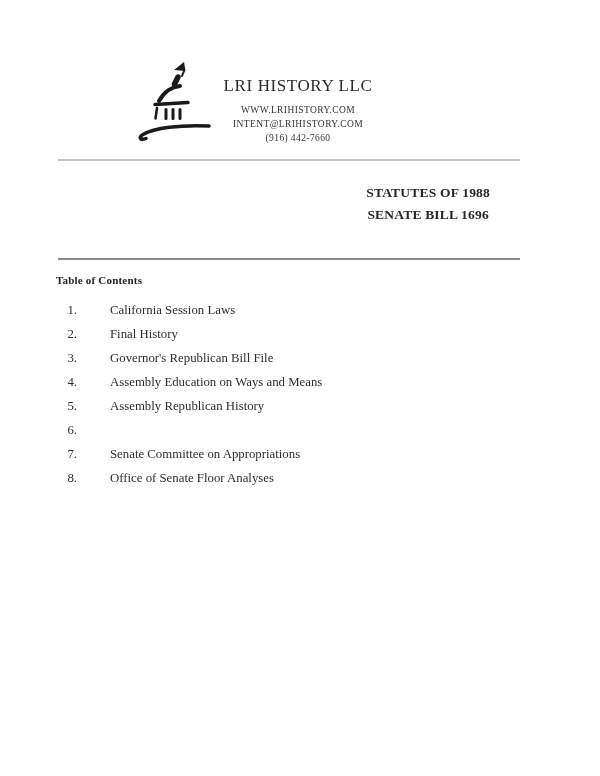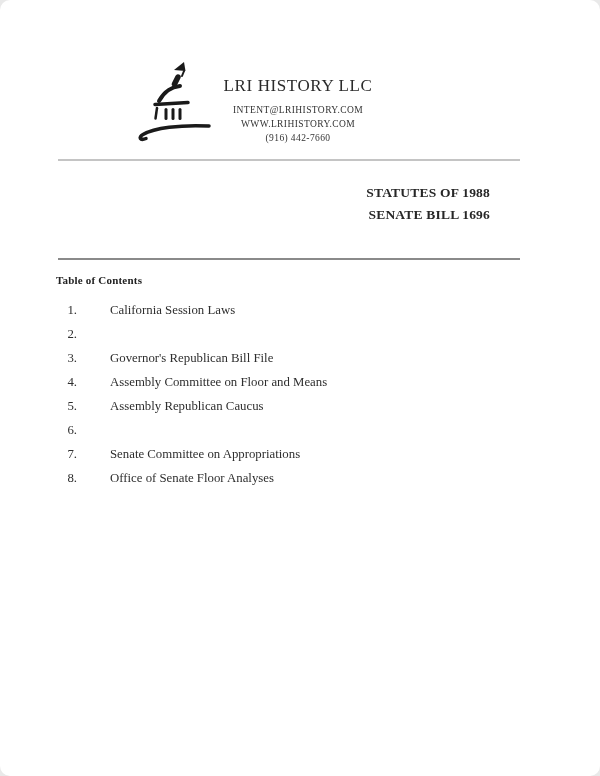--- a/index.html
+++ b/index.html
@@ -4,21 +4,20 @@
 <style>
   html,body{margin:0;padding:0;background:#e9e9e9;}
   .page{
     position:relative;
     width:600px;height:776px;
     margin:0 auto;
     background:#ffffff;
     font-family:"Liberation Serif", serif;
     color:#2e2e2e;
     overflow:hidden;
-    border-radius:10px;
   }
   
   .logo{
     position:absolute;left:128px;top:60px;width:110px;height:85px;
   }
   .header-text{
     position:absolute;left:178px;top:76px;width:240px;
     text-align:center;
   }
   .company-name{
@@ -36,21 +35,21 @@
     color:#333333;
     white-space:nowrap;
   }
   
   .divider{position:absolute;left:58px;width:462px;}
   .divider-1{top:159px;height:2px;background:#c4c4c4;}
   .divider-2{top:258px;height:1.5px;background:#8a8a8a;}
   
   .reference{
     position:absolute;right:110px;top:182px;
-    text-align:right;
+    text-align:center;
     font-weight:bold;
     font-size:13.5px;
     line-height:22px;
     letter-spacing:0.2px;
     color:#272727;
   }
   .reference div{white-space:pre;}
   
   .toc-heading{
     position:absolute;left:56px;top:274px;
@@ -99,22 +98,22 @@
 
     <path d="M38,49.5 L38,58.5" stroke-width="3"></path>
     <path d="M45,49.5 L45,58.5" stroke-width="3"></path>
     <path d="M52,49.5 L52,58.5" stroke-width="3"></path>
 
     <path d="M81,66 C52,64.5 26,68 15,74.5 C10,77.5 12,81 18,78.5" stroke-width="3.5"></path>
   </svg>
 
   <div class="header-text">
     <div class="company-name">LRI HISTORY LLC</div>
+    <div class="contact-line">WWW.LRIHISTORY.COM</div>
     <div class="contact-line">INTENT@LRIHISTORY.COM</div>
-    <div class="contact-line">WWW.LRIHISTORY.COM</div>
     <div class="contact-line">(916) 442-7660</div>
   </div>
 
   <div class="divider divider-1"></div>
 
   <div class="reference">
     <div>STATUTES OF 1988</div>
     <div>SENATE BILL 1696</div>
   </div>
 
@@ -122,32 +121,33 @@
 
   <h2 class="toc-heading">Table of Contents</h2>
 
   <div class="toc-list">
     <div class="toc-row">
       <span class="toc-num">1.</span>
       <span class="toc-title">California Session Laws</span>
     </div>
     <div class="toc-row">
       <span class="toc-num">2.</span>
+      <span class="toc-title">Final History</span>
     </div>
     <div class="toc-row">
       <span class="toc-num">3.</span>
       <span class="toc-title">Governor's Republican Bill File</span>
     </div>
     <div class="toc-row">
       <span class="toc-num">4.</span>
-      <span class="toc-title">Assembly Committee on Floor and Means</span>
+      <span class="toc-title">Assembly Education on Ways and Means</span>
     </div>
     <div class="toc-row">
       <span class="toc-num">5.</span>
-      <span class="toc-title">Assembly Republican Caucus</span>
+      <span class="toc-title">Assembly Republican History</span>
     </div>
     <div class="toc-row">
       <span class="toc-num">6.</span>
     </div>
     <div class="toc-row">
       <span class="toc-num">7.</span>
       <span class="toc-title">Senate Committee on Appropriations</span>
     </div>
     <div class="toc-row">
       <span class="toc-num">8.</span>

